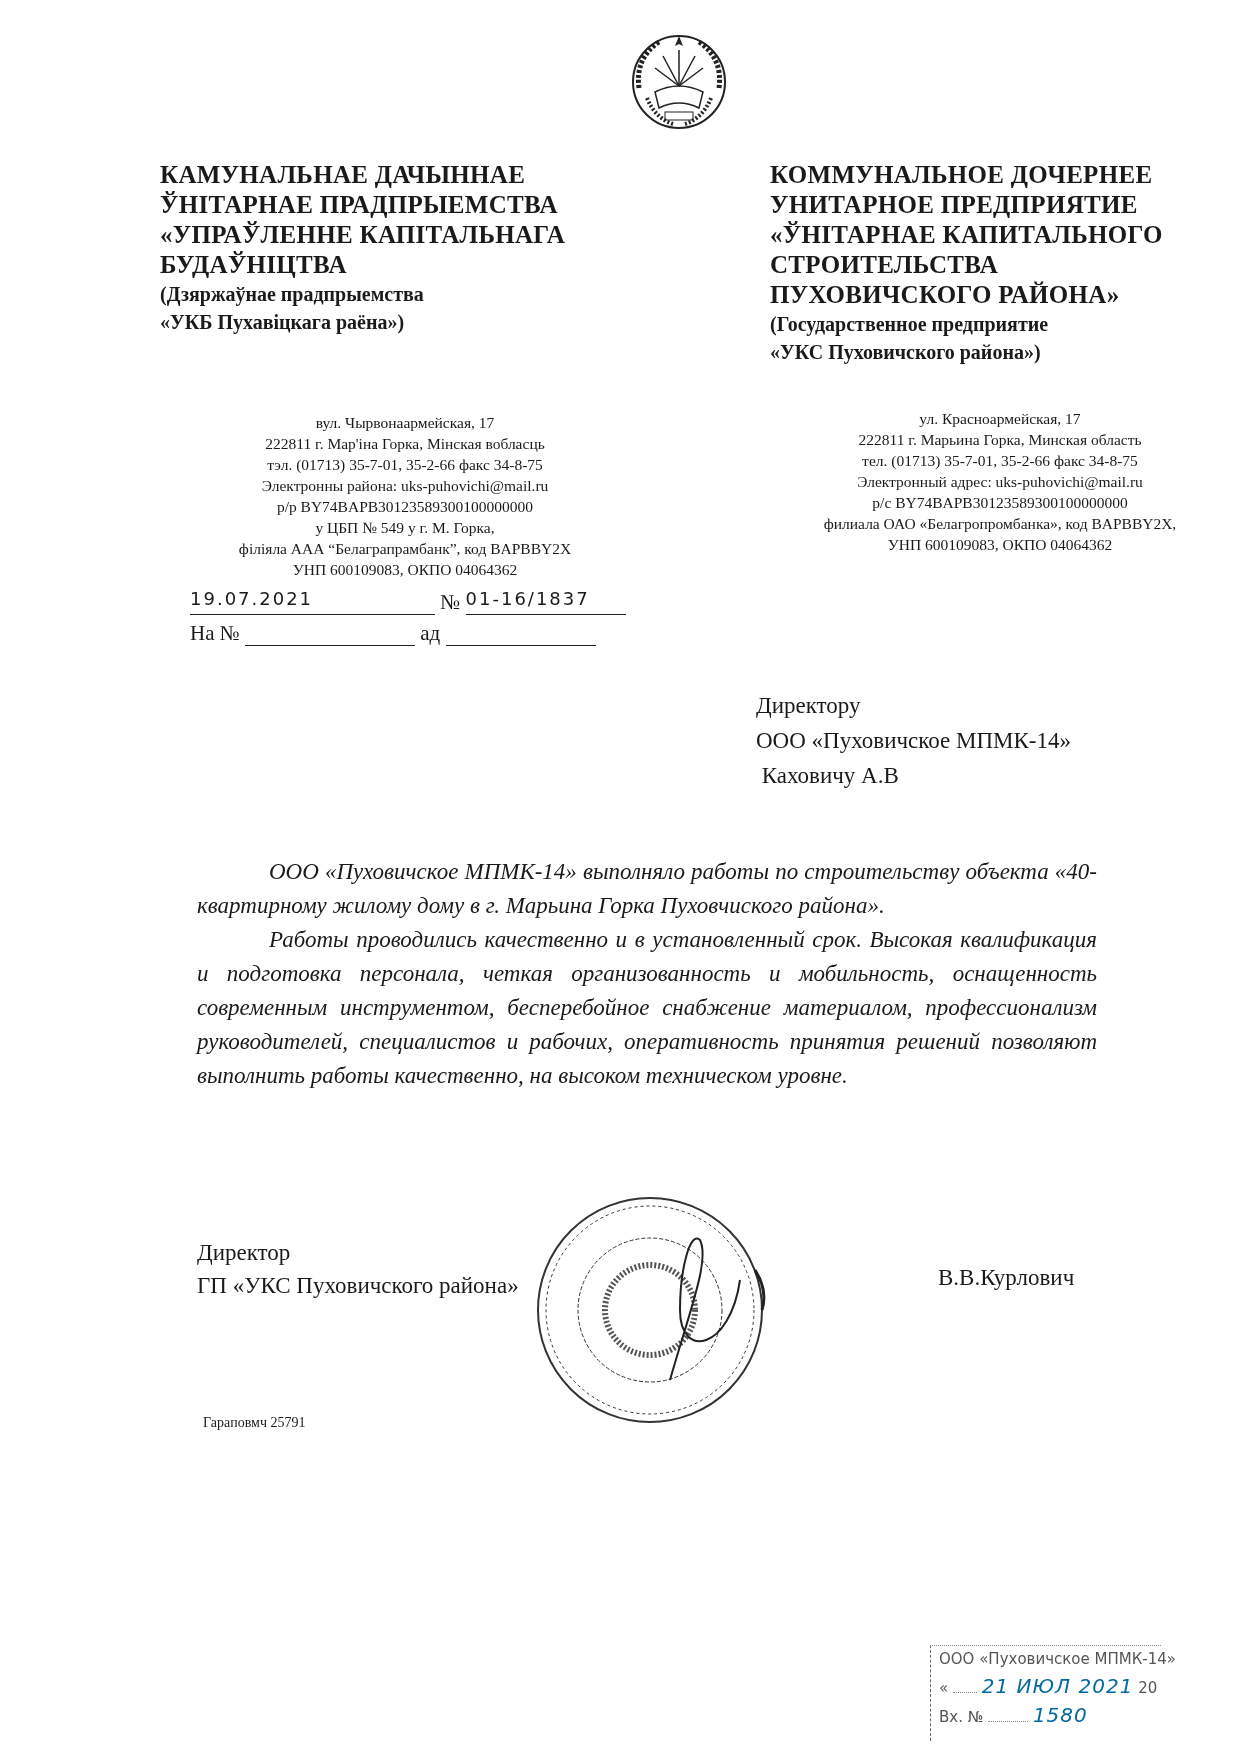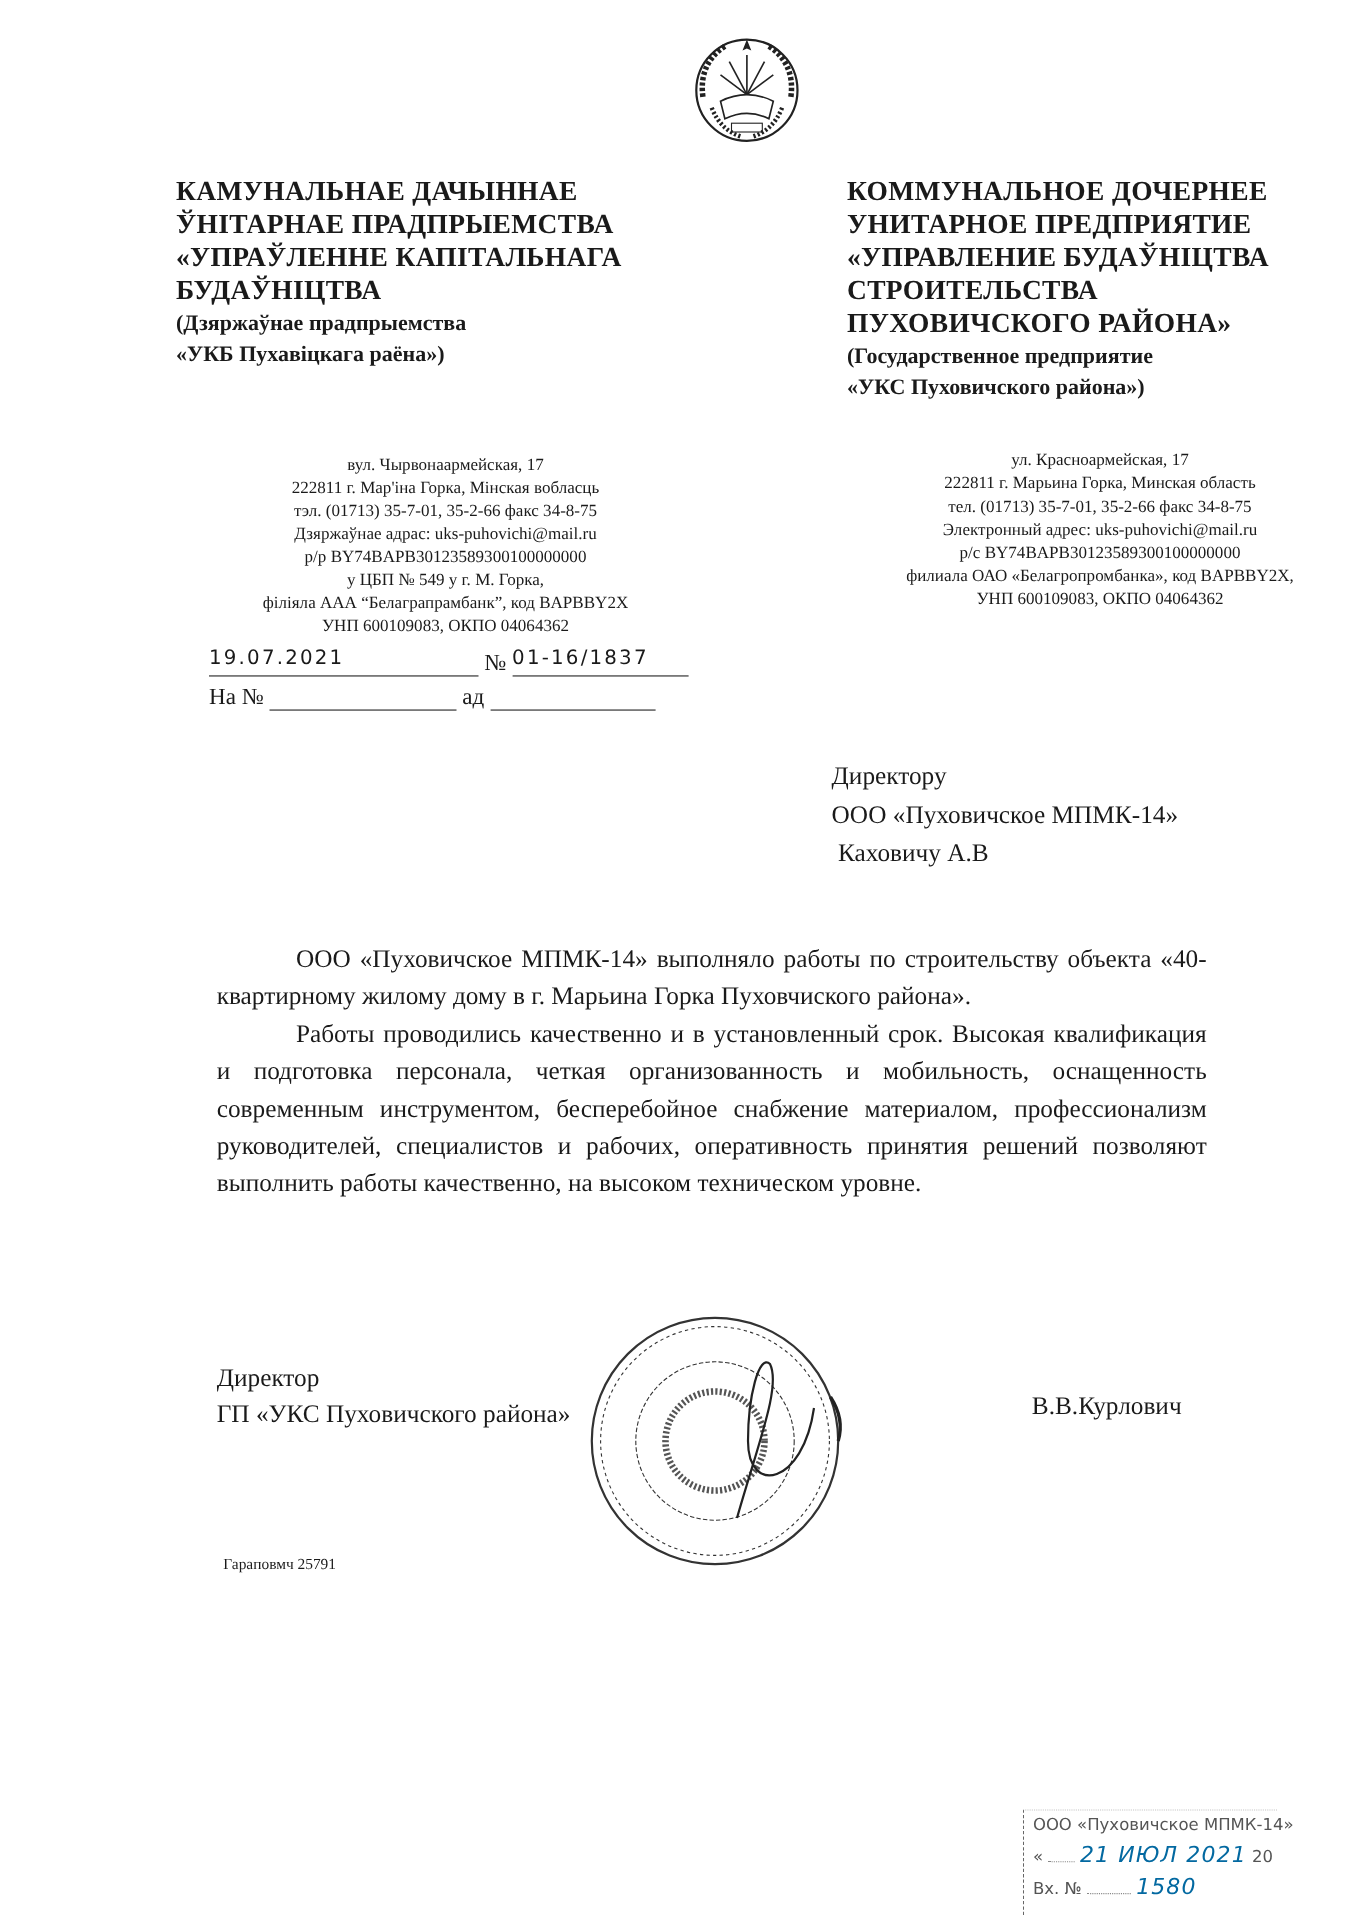--- a/index.html
+++ b/index.html
@@ -12,21 +12,21 @@
   .hdr .sub { font-size: 20px; line-height: 28px; }
   .hdr-left { left: 160px; top: 160px; width: 470px; }
   .hdr-right { left: 770px; top: 160px; width: 460px; }
   .req { text-align: center; font-size: 15.5px; line-height: 21px; }
   .req-left { left: 200px; top: 412px; width: 410px; }
   .req-right { left: 770px; top: 408px; width: 460px; }
   .regline { left: 190px; top: 588px; font-size: 21px; white-space: nowrap; }
   .regline .hw { font-family: "DejaVu Sans", sans-serif; font-size: 18px; letter-spacing: 2px; }
   .uline { display: inline-block; border-bottom: 1.5px solid #222; text-align: left; height: 26px; vertical-align: bottom; }
   .recipient { left: 756px; top: 688px; font-size: 23px; line-height: 35px; }
-  .body { left: 197px; top: 855px; width: 900px; font-size: 23px; line-height: 34px; text-align: justify; }
+  .body { left: 197px; top: 855px; width: 900px; font-size: 23px; line-height: 34px; text-align: justify; font-style: italic; }
   .body p { margin: 0; text-indent: 72px; }
   .sign { left: 197px; top: 1236px; font-size: 23px; line-height: 33px; }
   .signame { left: 938px; top: 1265px; font-size: 23px; }
   .seal { left: 530px; top: 1190px; width: 240px; height: 240px; }
   .executor { left: 203px; top: 1415px; font-size: 14px; }
   .inbox { left: 930px; top: 1645px; width: 230px; height: 95px; border-left: 1.5px dashed #666; border-top: 1px dotted #888;
            font-family: "DejaVu Sans", sans-serif; color: #555; font-size: 15px; }
   .inbox div { line-height: 27px; padding-left: 8px; white-space: nowrap; }
   .inbox .hw2 { font-family: "DejaVu Sans", sans-serif; font-style: italic; color: #0369a1; font-size: 20px; letter-spacing: 1px; }
 </style>
@@ -58,32 +58,32 @@
   <div class="big">ЎНІТАРНАЕ ПРАДПРЫЕМСТВА</div>
   <div class="big">«УПРАЎЛЕННЕ КАПІТАЛЬНАГА</div>
   <div class="big">БУДАЎНІЦТВА</div>
   <div class="sub">(Дзяржаўнае прадпрыемства</div>
   <div class="sub">«УКБ Пухавіцкага раёна»)</div>
 </div>
 
 <div class="abs hdr hdr-right">
   <div class="big">КОММУНАЛЬНОЕ ДОЧЕРНЕЕ</div>
   <div class="big">УНИТАРНОЕ ПРЕДПРИЯТИЕ</div>
-  <div class="big">«УПРАВЛЕНИЕ БУДАЎНІЦТВА</div>
+  <div class="big">«ЎНІТАРНАЕ КАПИТАЛЬНОГО</div>
   <div class="big">СТРОИТЕЛЬСТВА</div>
   <div class="big">ПУХОВИЧСКОГО РАЙОНА»</div>
   <div class="sub">(Государственное предприятие</div>
   <div class="sub">«УКС Пуховичского района»)</div>
 </div>
 
 <div class="abs req req-left">
   <div>вул. Чырвонаармейская, 17</div>
   <div>222811 г. Мар'іна Горка, Мінская вобласць</div>
   <div>тэл. (01713) 35-7-01, 35-2-66 факс 34-8-75</div>
-  <div>Дзяржаўнае адрас: uks-puhovichi@mail.ru</div>
+  <div>Электронны района: uks-puhovichi@mail.ru</div>
   <div>р/р BY74BAPB30123589300100000000</div>
   <div>у ЦБП № 549 у г. М. Горка,</div>
   <div>філіяла ААА “Белаграпрамбанк”, код BAPBBY2X</div>
   <div>УНП 600109083, ОКПО 04064362</div>
 </div>
 <div class="abs req req-right">
   <div>ул. Красноармейская, 17</div>
   <div>222811 г. Марьина Горка, Минская область</div>
   <div>тел. (01713) 35-7-01, 35-2-66 факс 34-8-75</div>
   <div>Электронный адрес: uks-puhovichi@mail.ru</div>

